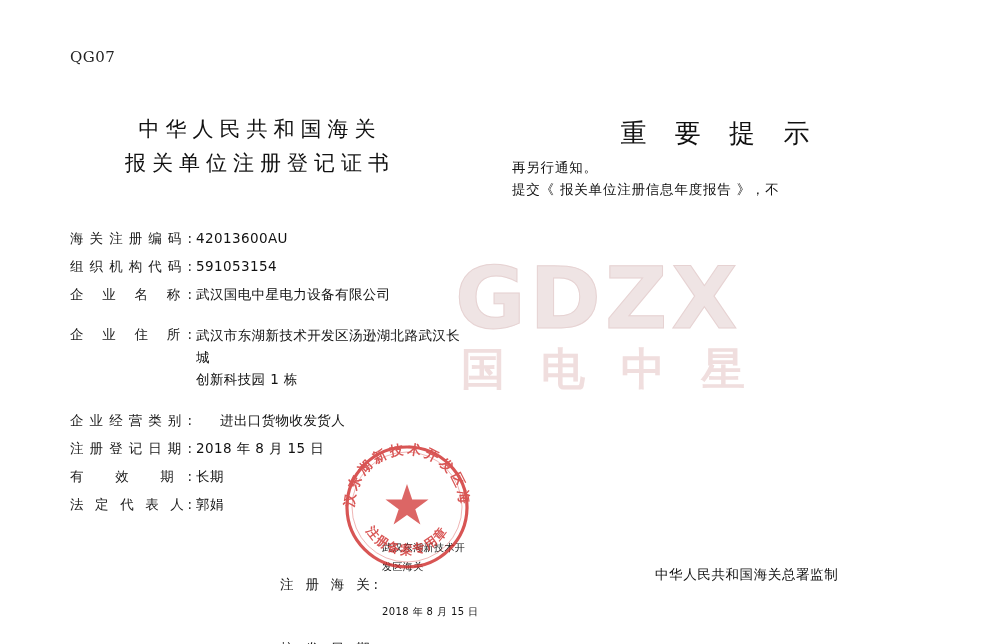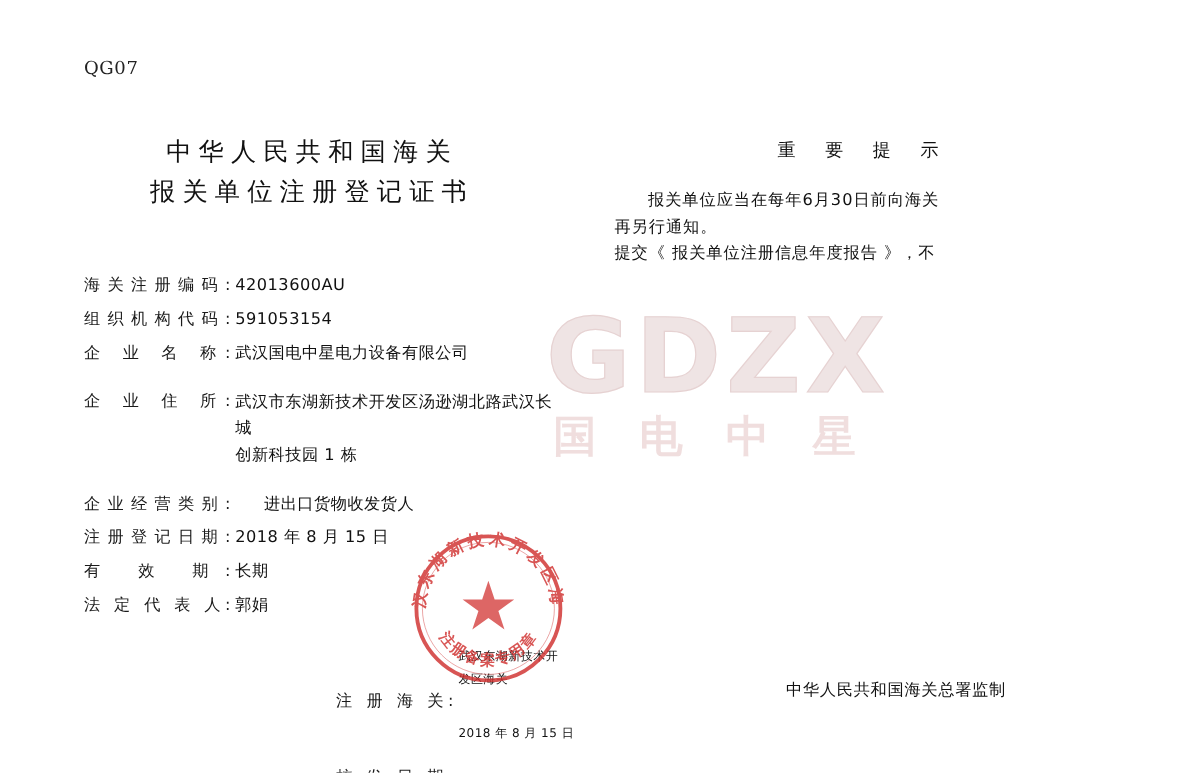--- a/index.html
+++ b/index.html
@@ -38,21 +38,21 @@
     -webkit-text-stroke: 1px #e6d2d2;
     line-height: 1;
     white-space: nowrap;
   }
   .wm-cn {
     position: absolute;
     left: 6px;
     top: 92px;
     font-family: "DejaVu Sans", "Liberation Sans", sans-serif;
     font-weight: bold;
-    font-size: 36px;
+    font-size: 44px;
     letter-spacing: 36px;
     color: #f0dede;
     line-height: 1;
     white-space: nowrap;
   }
 
   
   .doc-code {
     position: absolute;
     left: 70px;
@@ -71,21 +71,21 @@
     top: 112px;
     width: 380px;
     text-align: center;
     z-index: 3;
   }
   .left-title .t-line {
     font-size: 21px;
     letter-spacing: 6px;
     line-height: 34px;
     color: #111;
-    font-family: Liberation Mono, monospace;
+    font-family: Liberation Sans, sans-serif;
   }
 
   .field-table {
     position: absolute;
     left: 70px;
     top: 228px;
     width: 400px;
     z-index: 3;
   }
   .field-row {
@@ -117,21 +117,21 @@
   }
   .f-value.multiline { line-height: 22px; }
 
   
   .right-title {
     position: absolute;
     left: 530px;
     top: 116px;
     width: 380px;
     text-align: center;
-    font-size: 15px;
+    font-size: 26px;
     letter-spacing: 10px;
     color: #111;
     z-index: 3;
   }
   .right-body {
     position: absolute;
     left: 512px;
     top: 156px;
     width: 368px;
     font-size: 13.5px;
@@ -234,21 +234,20 @@
 
   <div class="field-row">
     <div class="f-label colon">法 定 代 表 人:</div>
     <div class="f-value">郭娟</div>
   </div>
 
 </div>
 
 <div class="right-title">重 要 提 示</div>
 <div class="right-body">
-  <p class="indent2">报关单位应当在每年6月30日前向海关</p>
   <p>再另行通知。</p>
   <p>提交《 报关单位注册信息年度报告 》，不</p>
 </div>
 
 <div class="bottom-fields">
   <div class="field-row">
     <div class="f-label colon">注 册 海 关:</div>
     <div class="f-value reg-customs-value" style="white-space: pre-line;">武汉东湖新技术开
 发区海关</div>
   </div>

